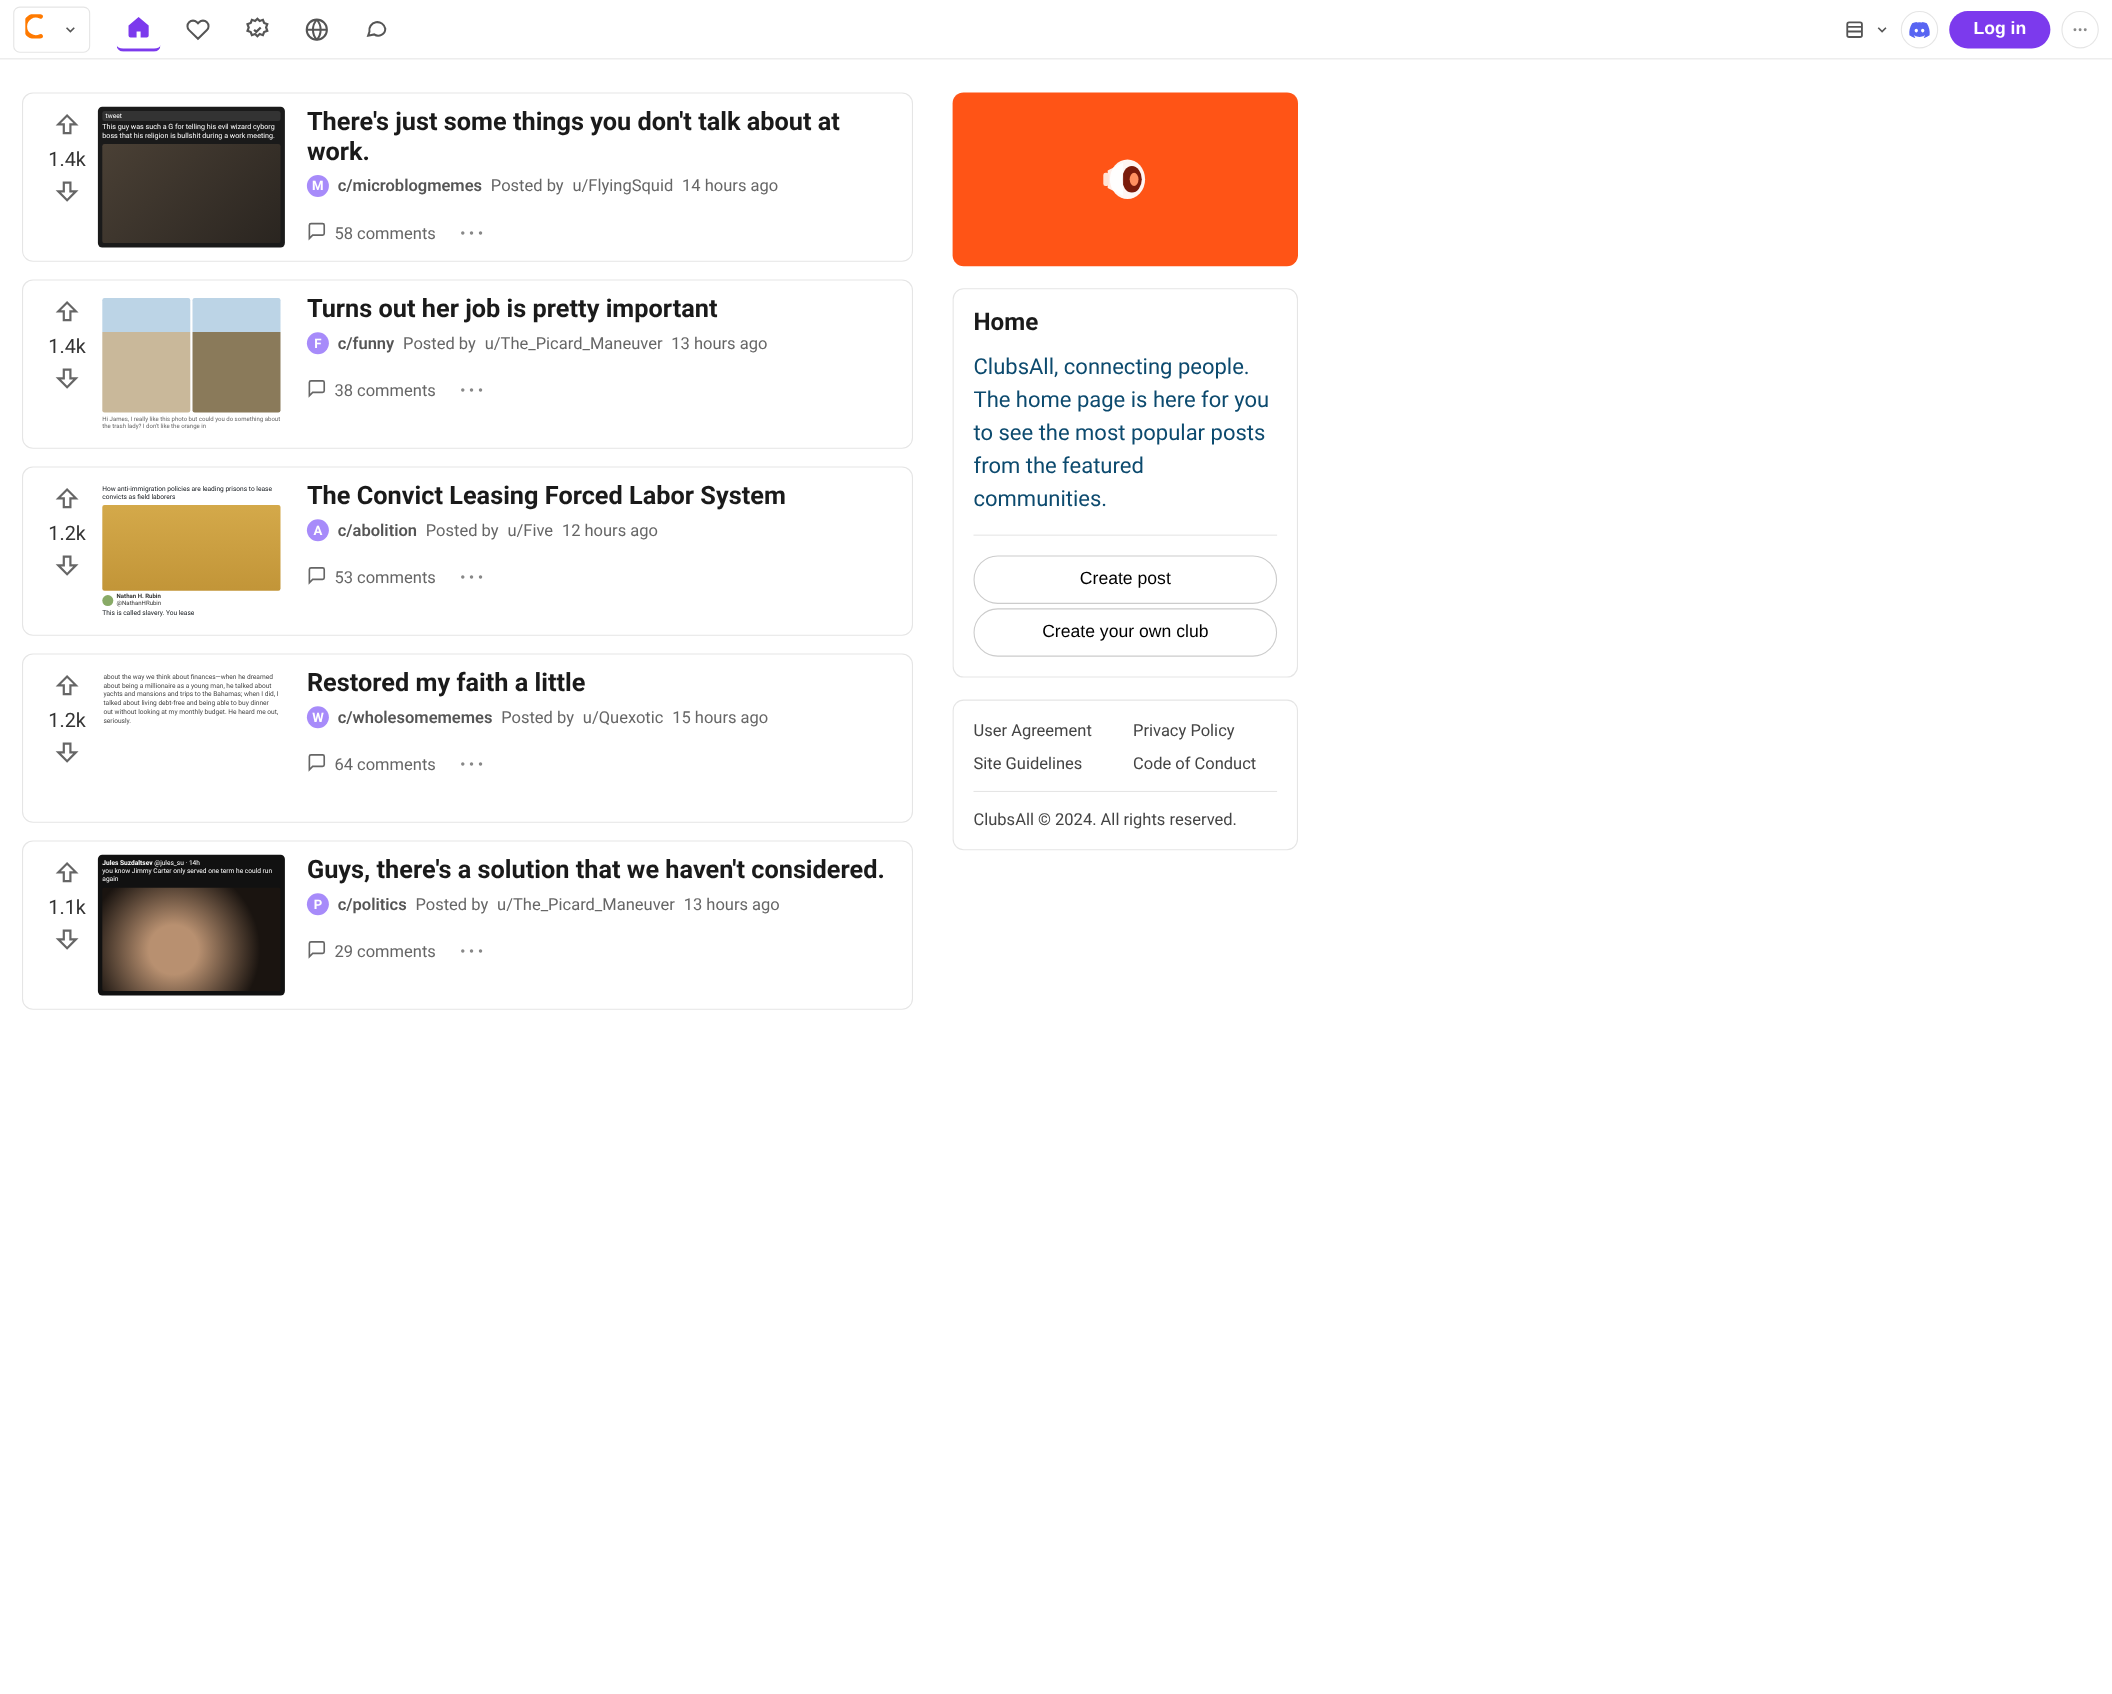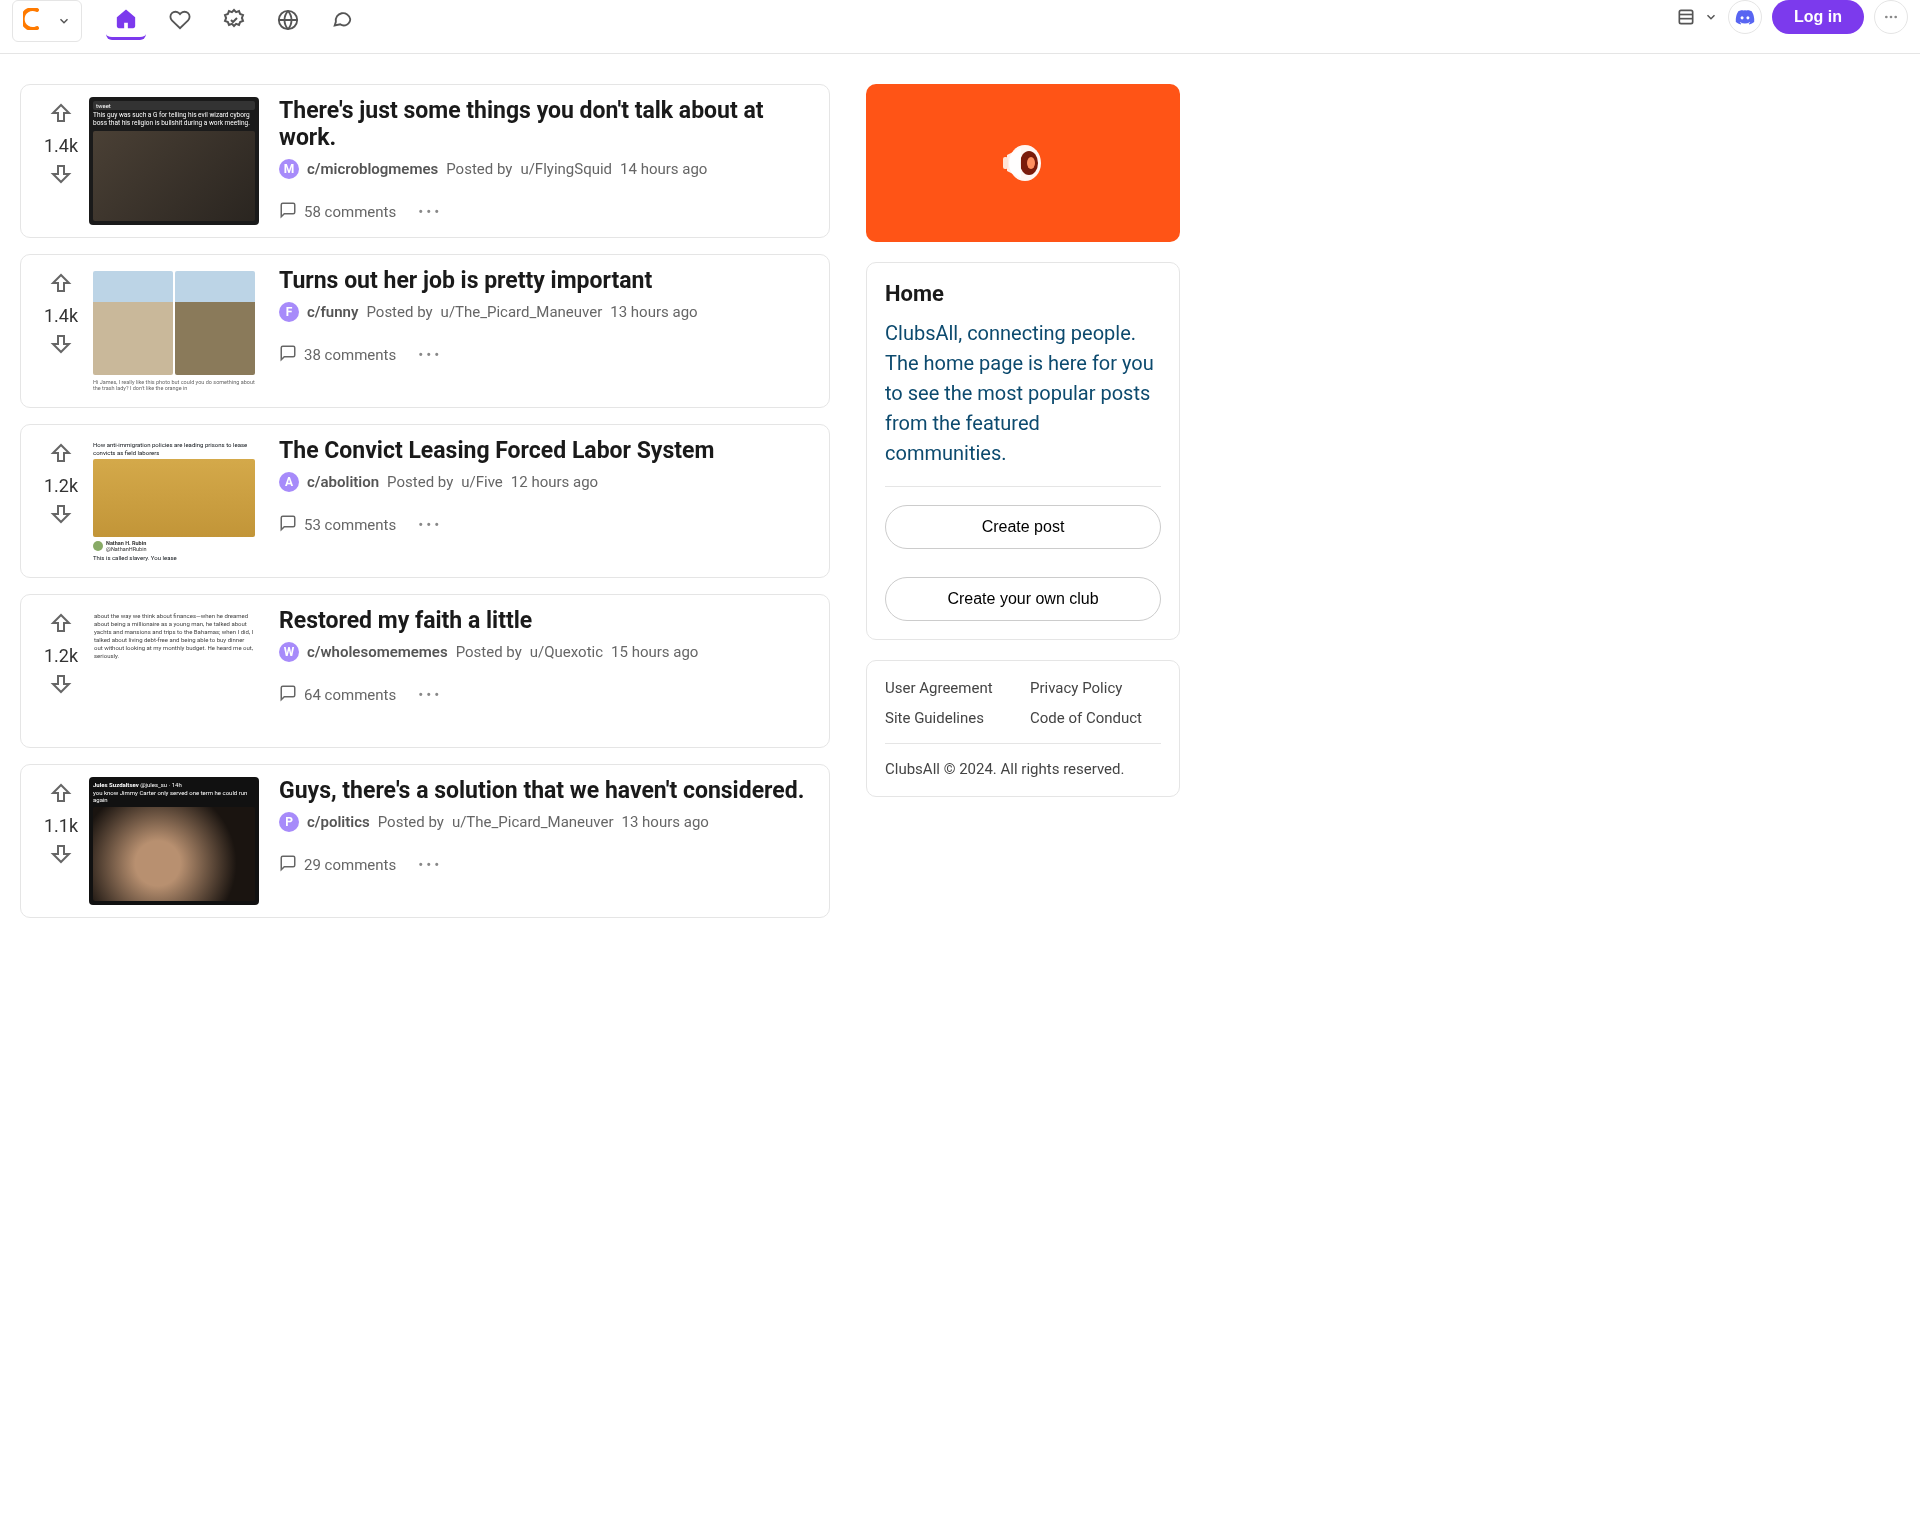--- a/index.html
+++ b/index.html
@@ -3,21 +3,21 @@
 <meta charset="utf-8">
 <style>
 * { margin: 0; padding: 0; box-sizing: border-box; }
 body {
   font-family: -apple-system, BlinkMacSystemFont, "Segoe UI", Roboto, Helvetica, Arial, sans-serif;
   background: #fff;
   color: #1a1a1a;
 }
 .topbar {
   display: flex;
-  align-items: flex-start;
+  align-items: center;
   height: 54px;
   padding: 0 12px;
   border-bottom: 1px solid #e5e5e5;
   gap: 6px;
 }
 .logo-group {
   display: flex;
   align-items: center;
   border: 1px solid #e5e5e5;
   border-radius: 6px;
@@ -244,21 +244,21 @@
 }
 .pill-btn {
   width: 100%;
   border: 1px solid #ccc;
   background: #fff;
   border-radius: 999px;
   padding: 12px;
   font-size: 16px;
   font-weight: 500;
   cursor: pointer;
-  margin-bottom: 28px;
+  margin-bottom: 4px;
 }
 .pill-btn:last-child { margin-bottom: 0; }
 .links-grid {
   display: grid;
   grid-template-columns: 1fr 1fr;
   gap: 12px 14px;
   font-size: 15px;
   color: #444;
 }
 .links-grid span { cursor: pointer; }

